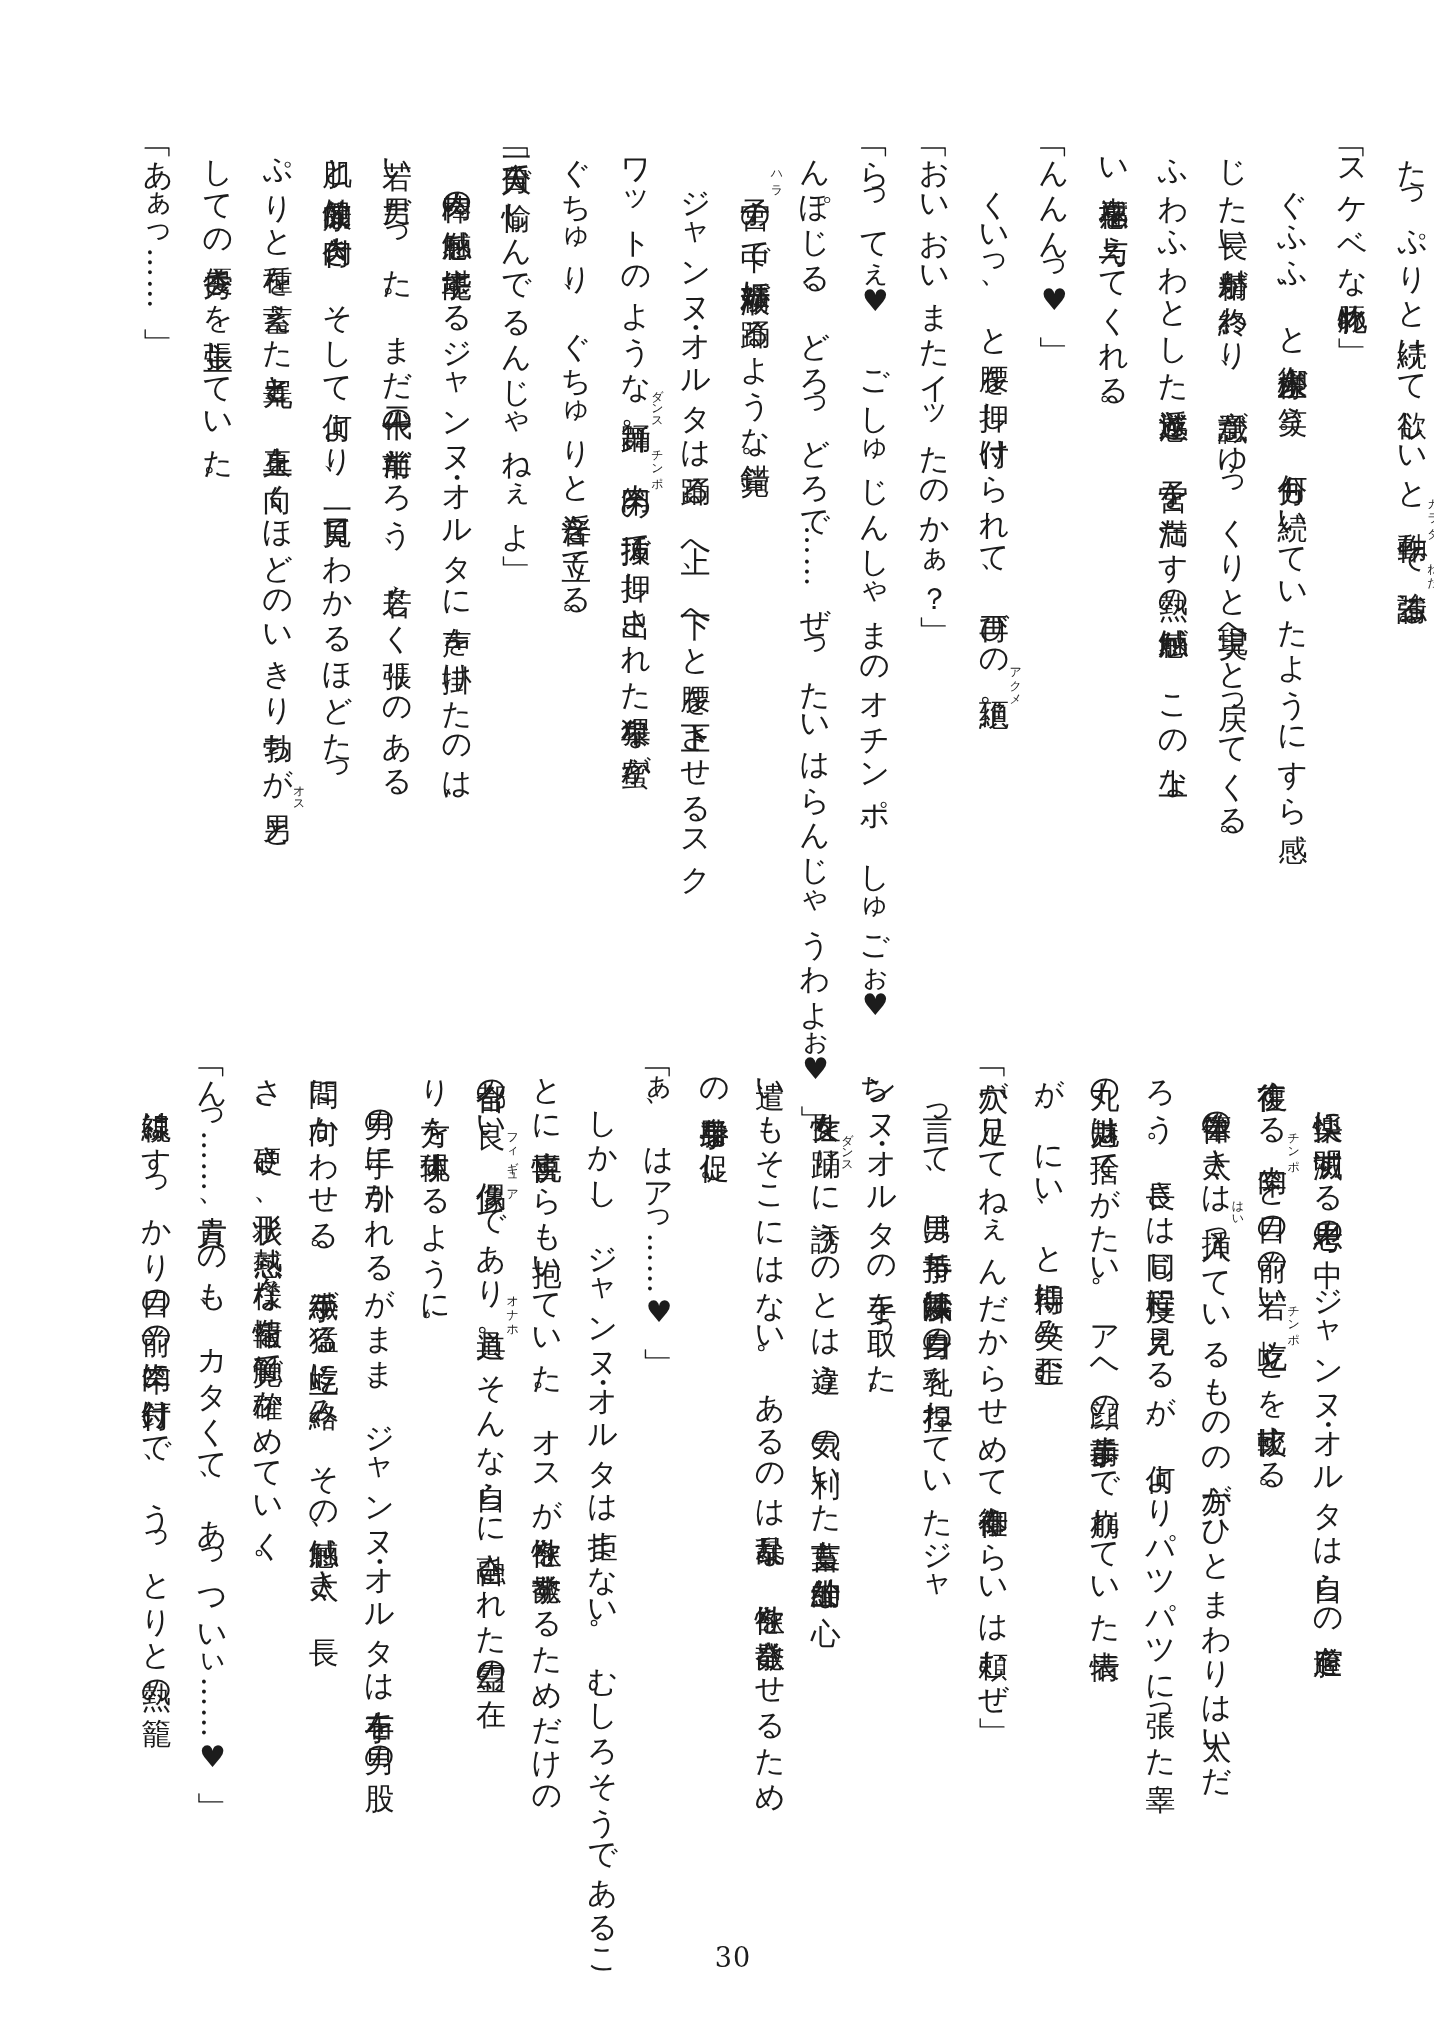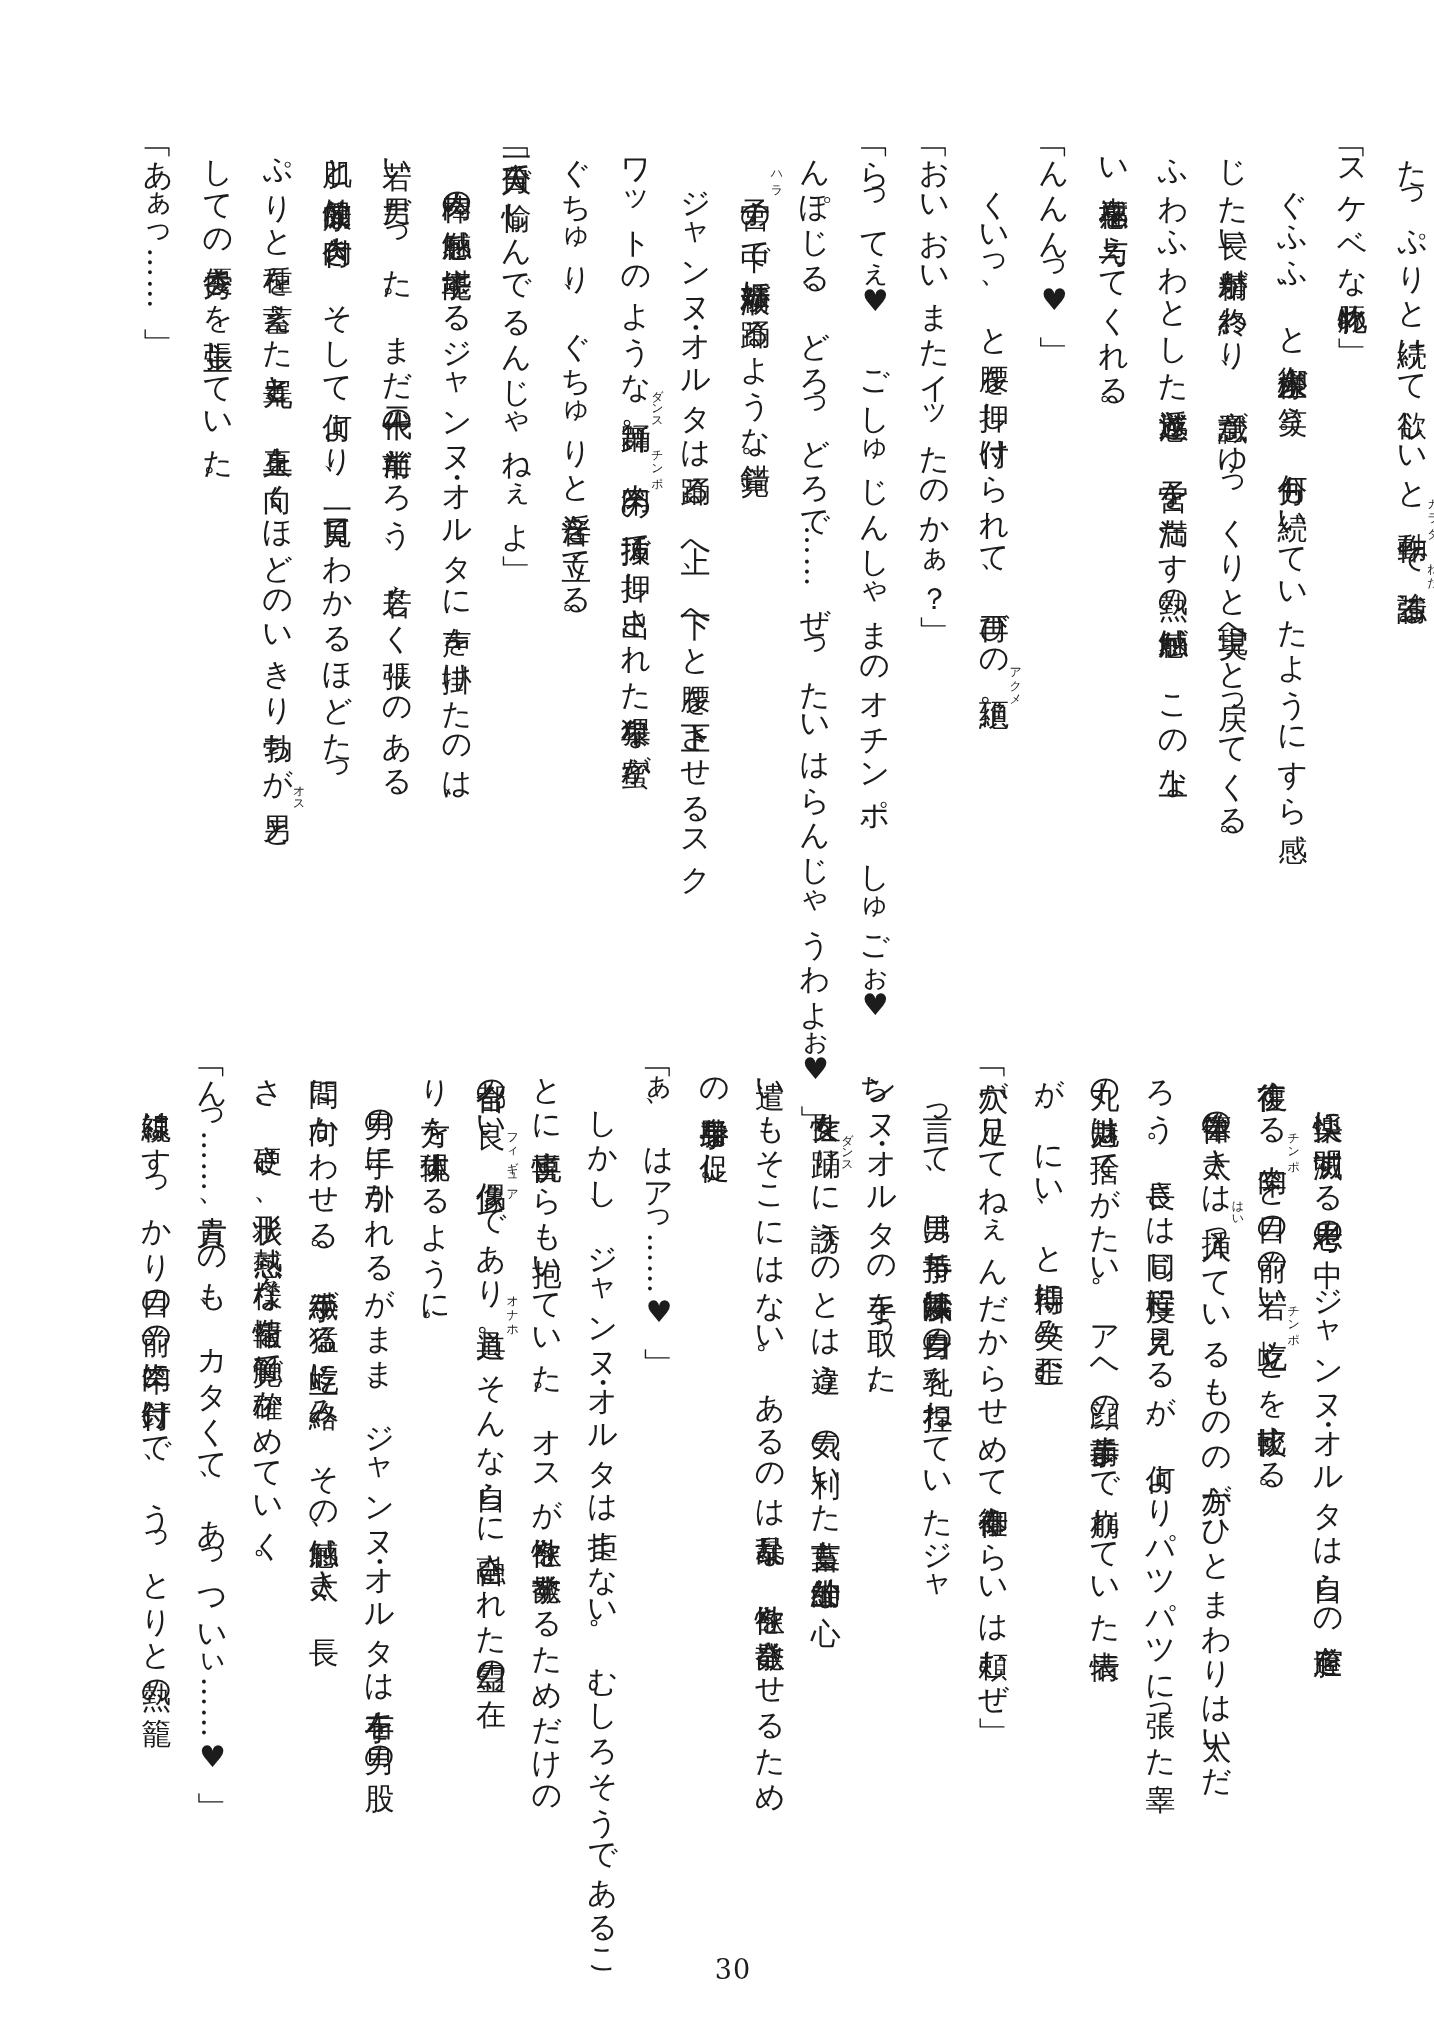--- a/index.html
+++ b/index.html
@@ -56,21 +56,20 @@
     font-weight: normal;
   }
   .folio {
     position: absolute;
     top: 1942px;
     left: 700px;
     width: 66px;
     text-align: center;
     font-size: 27px;
     letter-spacing: 1px;
-    margin-top: 12px;
   }
 </style>
 </head>
 <body>
 
 <div class="page" style="--page-bg: #ffffff; --page-fg: #1c1c1c;">
   <section class="tier tier-top">
       <p class="vline">たっぷりと続けて欲しいと<ruby>動作<rt>カラダ</rt></ruby>で<ruby>強請<rt>ねだ</rt></ruby>る。</p>
       <p class="vline">「スケベな牝豚め」</p>
       <p class="vline">　ぐふふ、と御主人様が笑う。何分も続いていたようにすら感</p>

